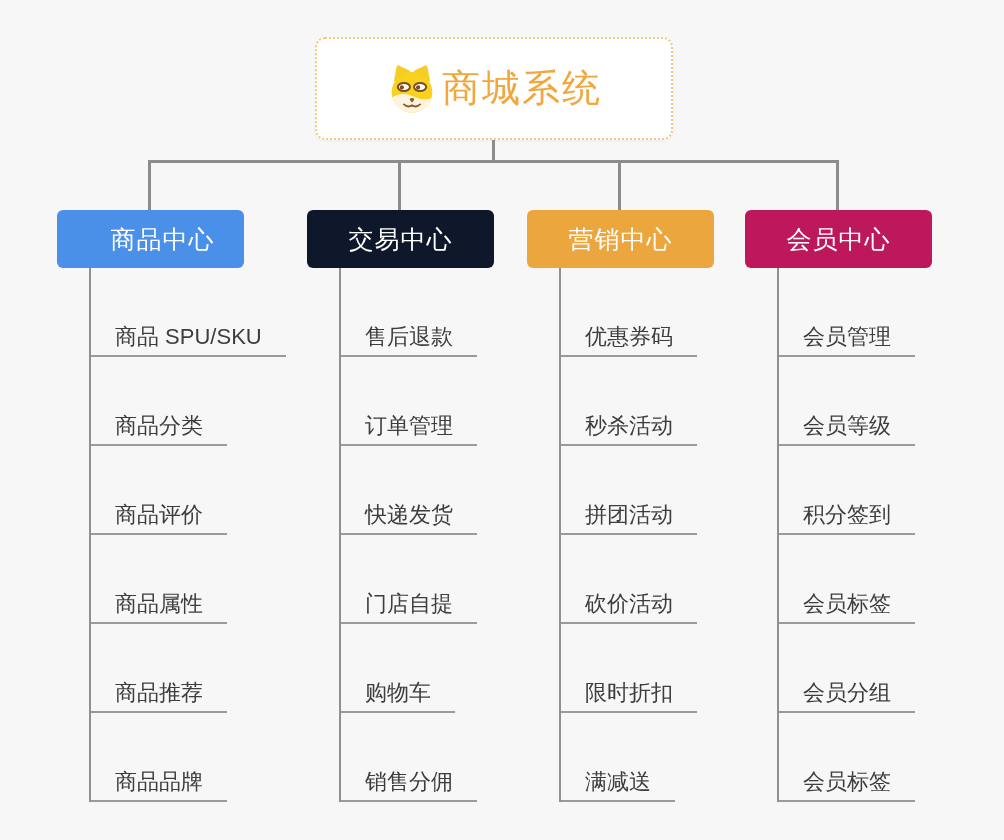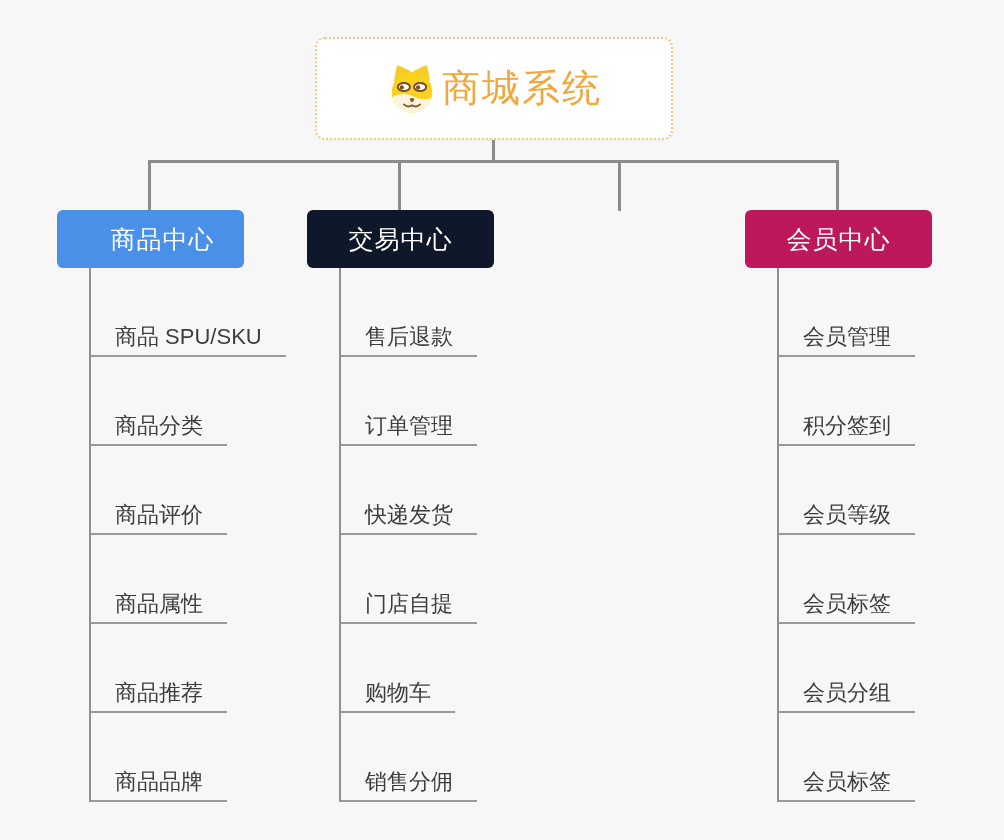--- a/index.html
+++ b/index.html
@@ -117,33 +117,57 @@
         </div>
       <div class="item">
           <span class="item-text">购物车</span>
         </div>
       <div class="item">
           <span class="item-text">销售分佣</span>
         </div>
     </div>
   </div>
 
+  <div class="branch b3">
+    <div class="branch-header" style="background-color: rgb(235, 167, 62);">营销中心</div>
+    <div class="branch-items">
+      <div class="trunk"></div>
+      <div class="item">
+          <span class="item-text">优惠券码</span>
+        </div>
+      <div class="item">
+          <span class="item-text">秒杀活动</span>
+        </div>
+      <div class="item">
+          <span class="item-text">拼团活动</span>
+        </div>
+      <div class="item">
+          <span class="item-text">砍价活动</span>
+        </div>
+      <div class="item">
+          <span class="item-text">限时折扣</span>
+        </div>
+      <div class="item">
+          <span class="item-text">满减送</span>
+        </div>
+    </div>
+  </div>
 
   <div class="branch b4">
     <div class="branch-header" style="background-color: #be185d;">会员中心</div>
     <div class="branch-items">
       <div class="trunk"></div>
       <div class="item">
           <span class="item-text">会员管理</span>
         </div>
       <div class="item">
-          <span class="item-text">积分签到</span>
+          <span class="item-text">会员等级</span>
         </div>
       <div class="item">
-          <span class="item-text">会员等级</span>
+          <span class="item-text">积分签到</span>
         </div>
       <div class="item">
           <span class="item-text">会员标签</span>
         </div>
       <div class="item">
           <span class="item-text">会员分组</span>
         </div>
       <div class="item">
           <span class="item-text">会员标签</span>
         </div>

